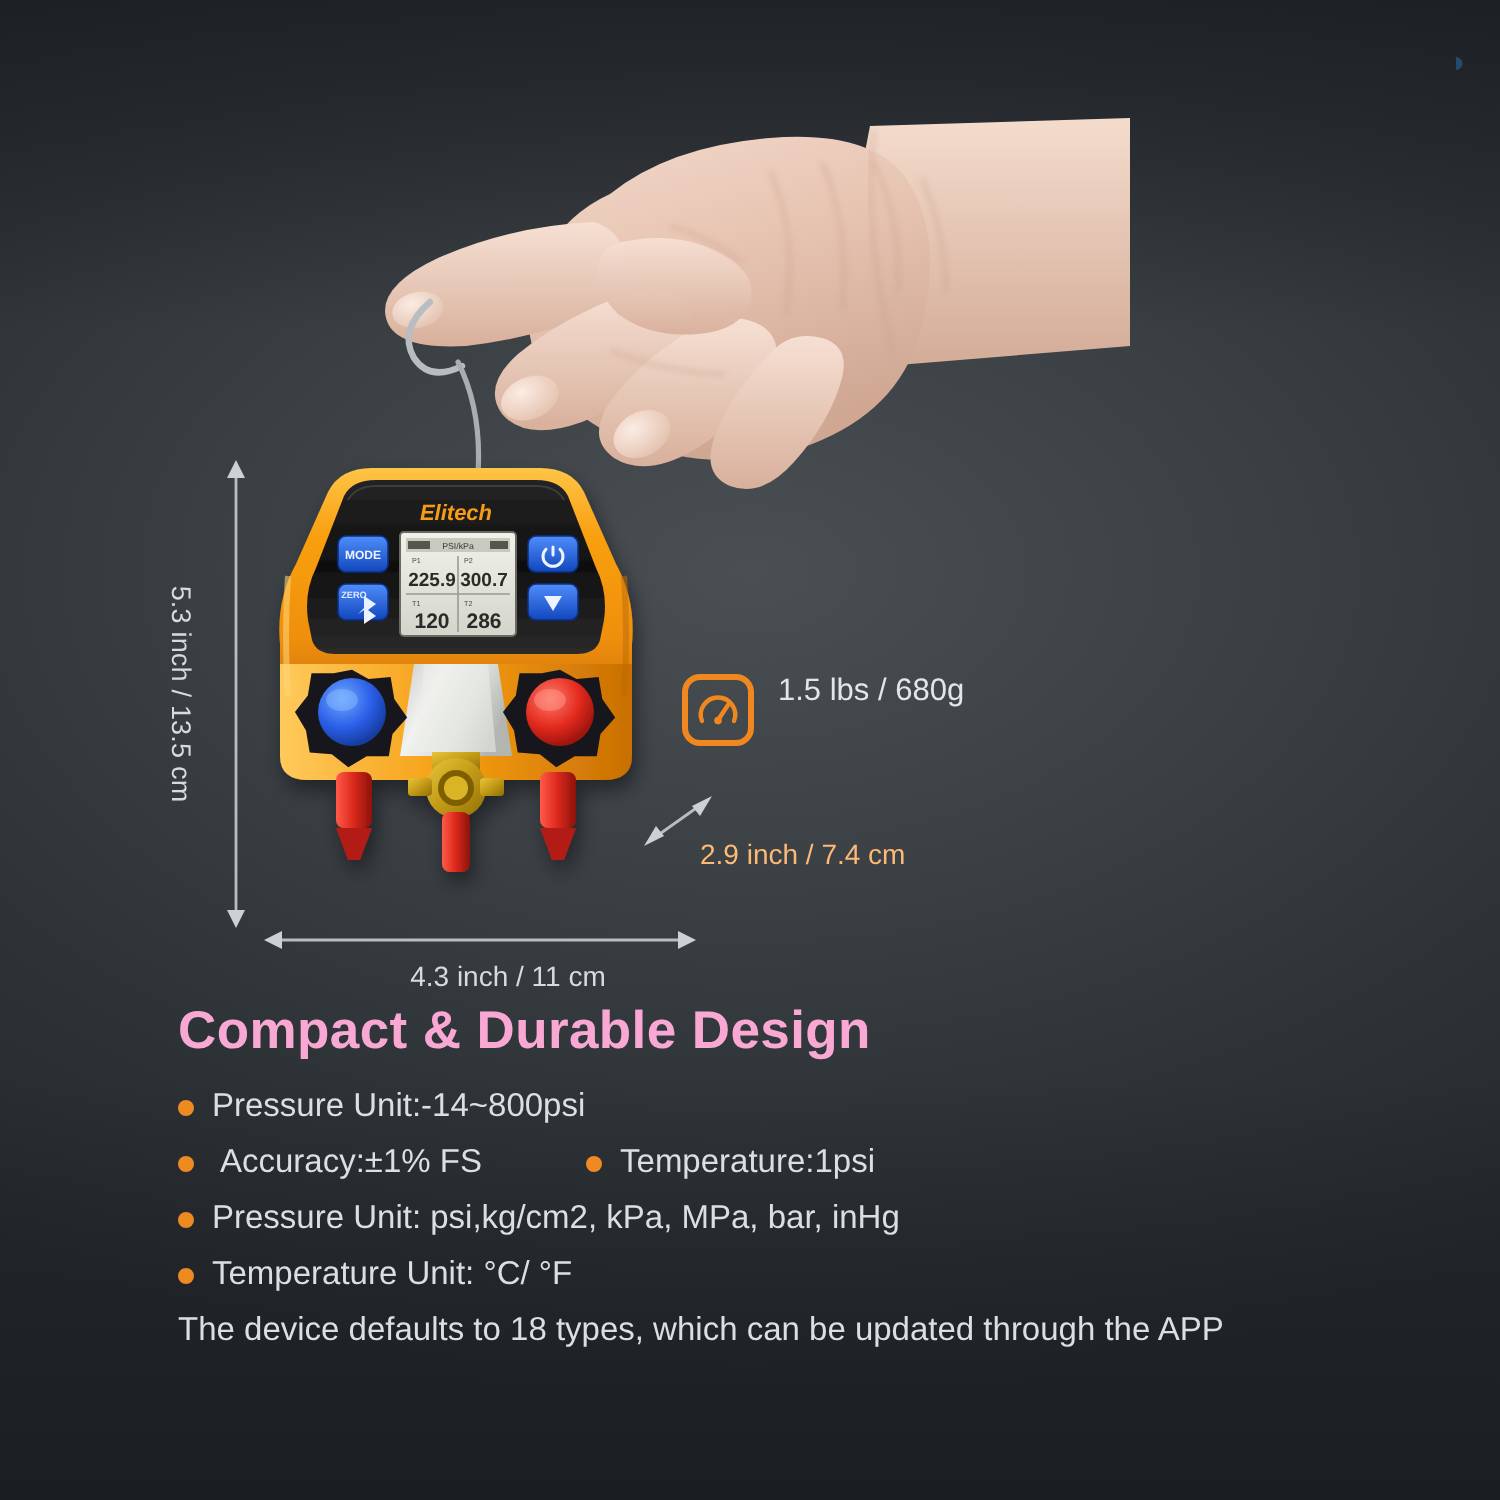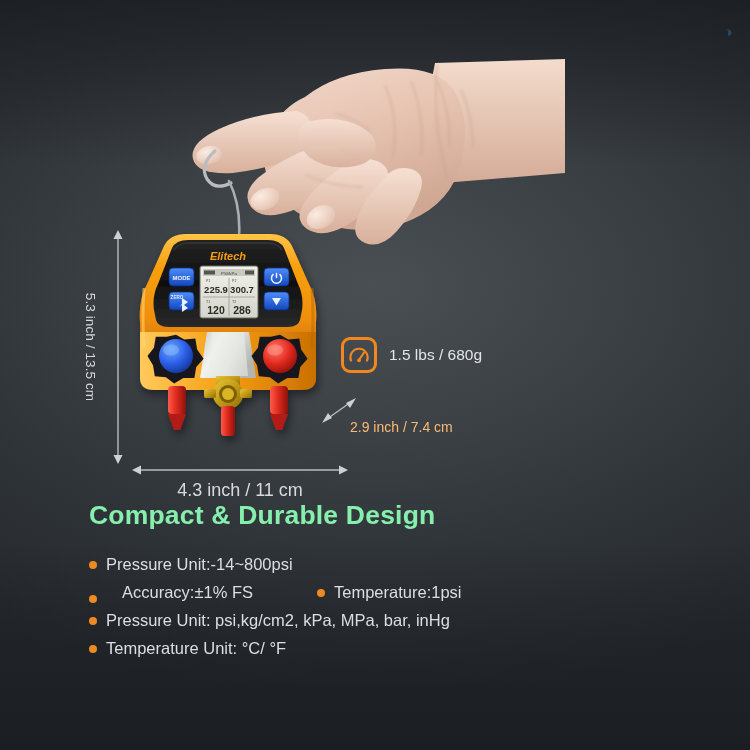--- a/index.html
+++ b/index.html
@@ -46,54 +46,54 @@
   .dim-v .lbl{
     position:absolute; left:0; top:0;
     width:238px; height:20px;
     transform-origin:0 0;
     transform:rotate(90deg) translate(0, -20px);
     color:#d8dadd; font-size:13.5px; letter-spacing:.1px;
     white-space:nowrap; text-align:center; line-height:20px;
   }
   .dim-h{ position:absolute; left:130px; top:462px; width:220px; height:42px; }
   .dim-h .lbl{
-    position:absolute; left:0; top:18px; width:220px;
-    text-align:center; color:#d8dadd; font-size:18px; white-space:nowrap;
+    position:absolute; left:14px; top:18px; width:220px;
+    text-align:center; color:#d8dadd; font-size:14px; white-space:nowrap;
   }
   .dim-d{ position:absolute; left:320px; top:395px; width:200px; height:48px; }
   .dim-d .lbl{
     position:absolute; left:30px; top:24px;
     color:#fdba74; font-size:14px; white-space:nowrap;
   }
 
   
   .weight{
     position:absolute; left:341px; top:337px;
-    display:flex; align-items:center; gap:12px;
+    display:flex; gap:12px;
   }
   .weight .ico{
     width:36px;height:36px;border:3px solid #f0881f;border-radius:9px;
     display:flex;align-items:center;justify-content:center;
   }
   .weight .txt{ color:#e3e5e8; font-size:15.5px; white-space:nowrap; }
 
   
   .copy{ position:absolute; left:89px; top:500px; width:620px; }
   .headline{
-    color:#86efac; font-size:26.5px; font-weight:bold;
-    letter-spacing:.2px; margin-bottom:23px; white-space:nowrap;
+    color:#f9a8d4; font-size:26.5px; font-weight:bold;
+    letter-spacing:.2px; margin-bottom:12px; white-space:nowrap;
   }
   .bullets{ list-style:none; }
   .brow{ display:flex; align-items:flex-start; margin-bottom:7px; }
   .bullet{
     flex:none; width:8px;height:8px;border-radius:50%;
     background:#ef8a22; margin-top:7px; margin-right:9px;
   }
   .btxt{ color:#dcdfe2; font-size:16.5px; line-height:21px; white-space:nowrap; }
-  .brow.two { gap:16px;align-items:flex-end; }
+  .brow.two { gap:4px; }
   .brow.two .col2 { display:flex; align-items:flex-start; margin-left:48px; }
   .note{
     color:#dcdfe2; font-size:16.5px; line-height:21px;
     margin-top:3px; white-space:nowrap;
   }
 </style>
 </head>
 <body>
 
 <div class="stage"></div>
@@ -378,13 +378,14 @@
       <span class="btxt">Pressure Unit: psi,kg/cm2, kPa, MPa, bar, inHg</span>
     </div>
 
     <div class="brow">
       <span class="bullet"></span>
       <span class="btxt">Temperature Unit: °C/ °F</span>
     </div>
 
   </div>
 
+  <div class="note">The device defaults to 18 types, which can be updated through the APP</div>
 </div>
 
 </body></html>

